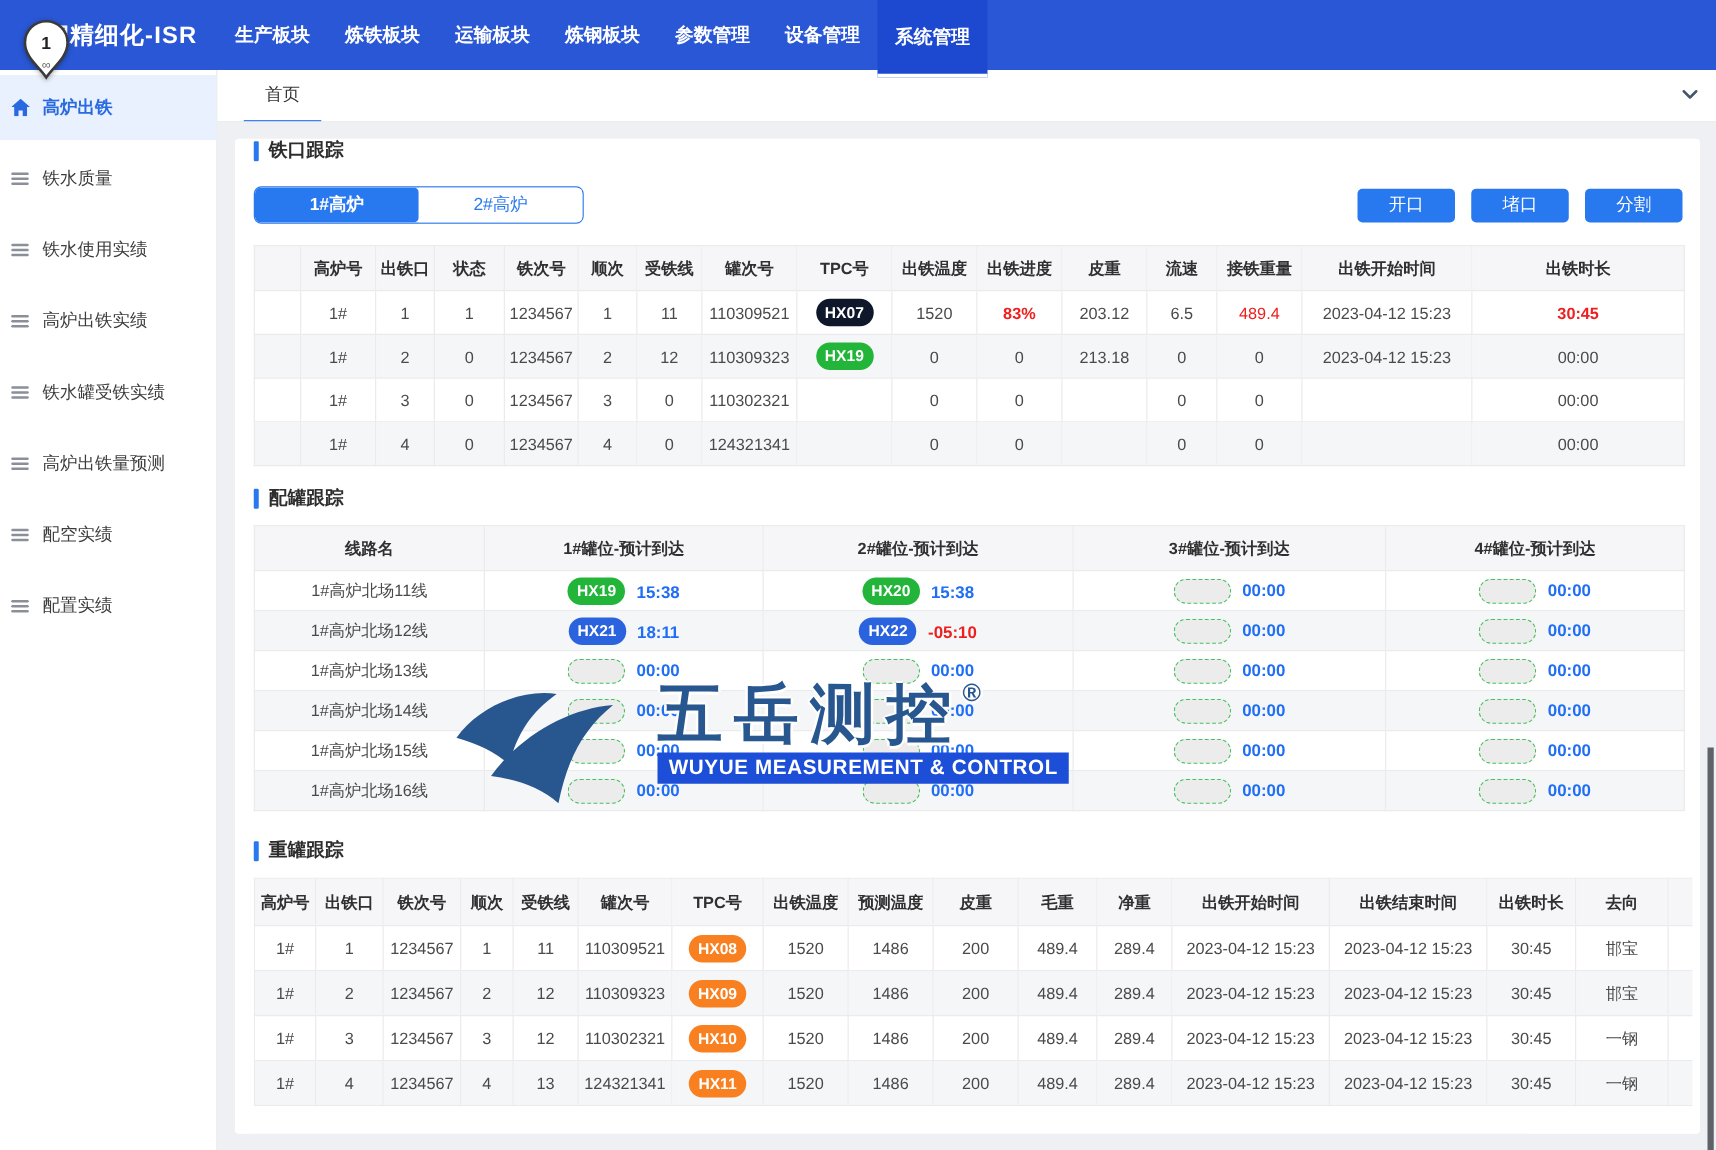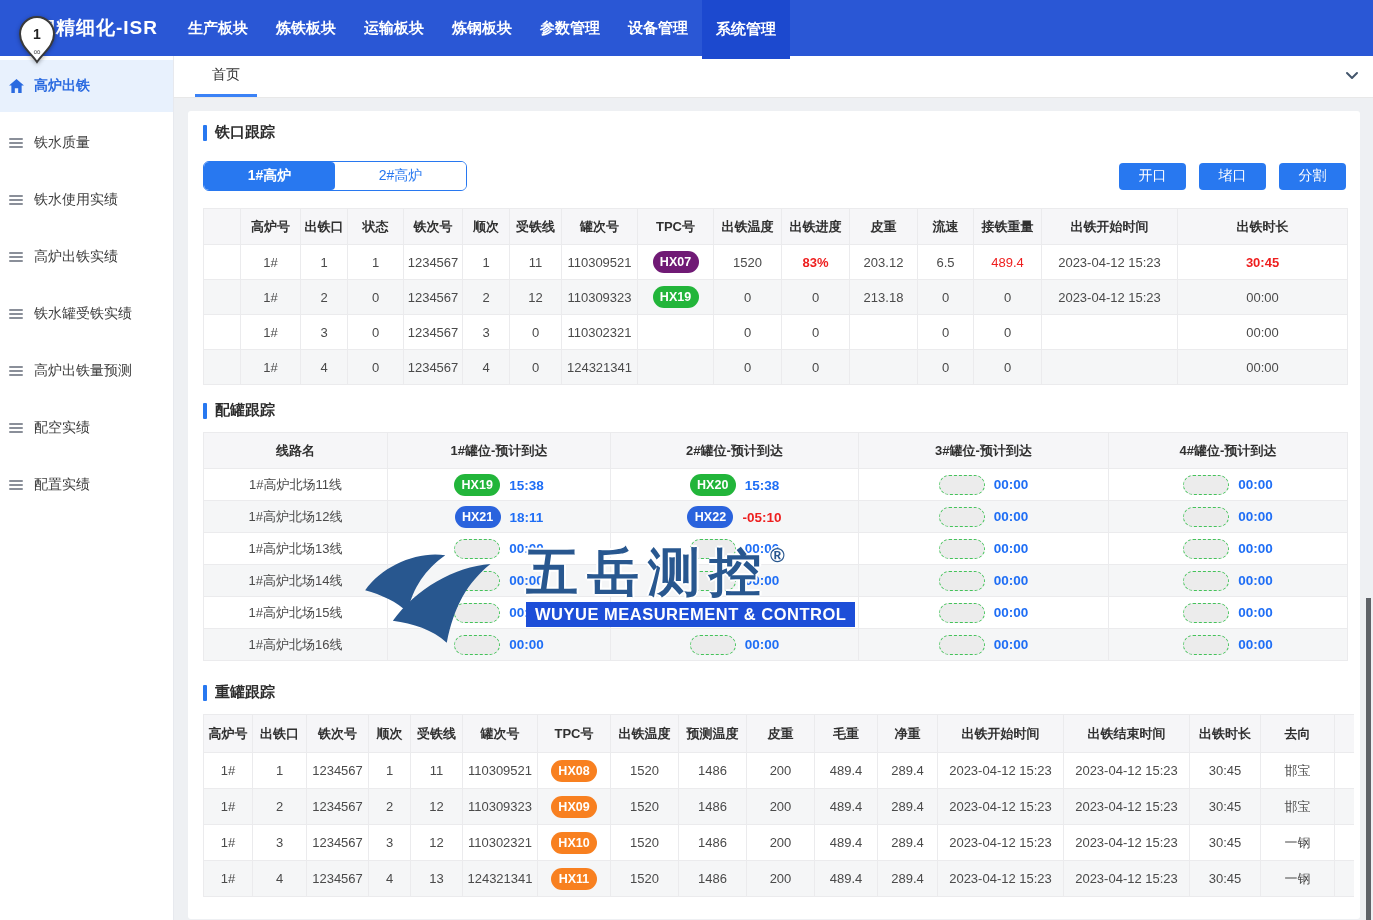--- a/index.html
+++ b/index.html
@@ -20,54 +20,54 @@
   .layout { display:flex; height:864px; }
   .sidebar { width:174px; background:#fff; border-right:1px solid #e7e9ee; flex:none; padding-top:4px; }
   .side-item { height:52px; margin-bottom:5px; display:flex; align-items:center; padding-left:8px; font-size:14px; color:#3c3c3c; cursor:pointer; }
   .side-item .ic { width:16px; height:16px; margin-right:10px; display:inline-flex; align-items:center; justify-content:center; }
   .side-item.active { background:#e8f1fd; color:#2a6ae0; font-weight:600; }
   .list-ic { display:inline-block; width:14px; }
   .list-ic i { display:block; height:2px; background:#8a8f99; margin:2px 0; border-radius:1px; }
 
   .main { flex:1; display:flex; flex-direction:column; min-width:0; }
   .tabbar { height:42px; background:#fff; border-bottom:1px solid #e8e8e8; position:relative; display:flex; align-items:center; padding-left:21px; }
-  .tab { width:62px; text-align:center; font-size:14px; color:#333; height:100%; display:flex; align-items:center; justify-content:center; border-bottom:3px solid #3b82f6; cursor:pointer; }
+  .tab { width:62px; text-align:center; font-size:14px; color:#333; height:100%; display:flex; align-items:center; justify-content:center; border-bottom:1px solid #3b82f6; cursor:pointer; }
   .tab-chevron { position:absolute; right:14px; top:15px; cursor:pointer; }
 
   .content { flex:1; background:#eef0f3; padding:13px 13px 0 14px; overflow:hidden; }
-  .card { background:#fff; border-radius:3px; padding:12px 14px 22px 15px; min-height:795px; position:relative; }
+  .card { background:#fff; border-radius:3px; padding:0 14px 22px 15px; min-height:795px; position:relative; }
 
   
   .sec-title { display:flex; align-items:center; font-size:15px; font-weight:bold; color:#2d2d2d; }
   .sec-title .bar { width:4px; height:16px; background:#2878f0; border-radius:1px; margin-right:8px; }
 
   
   .toolbar { display:flex; align-items:center; margin-top:19px; }
   .bf-toggle { display:inline-flex; border:1px solid #2878f0; border-radius:6px; overflow:hidden; }
   .bf-btn { width:131px; height:28px; line-height:27px; text-align:center; font-size:14px; color:#2878f0; background:#fff; cursor:pointer; }
   .bf-btn.active { background:#2878f0; color:#fff; font-weight:600; border-radius:4px; }
   .toolbar .spacer { flex:1; }
-  .act-btn { width:67px; height:27px; margin-left:13px; background:#2878f0; color:#fff; border:none; border-radius:4px; font-size:14px; cursor:pointer; font-family:inherit; }
+  .act-btn { width:78px; height:27px; margin-left:13px; background:#2878f0; color:#fff; border:none; border-radius:4px; font-size:14px; cursor:pointer; font-family:inherit; }
 
   
   table { border-collapse:collapse; table-layout:fixed; font-size:13px; color:#4a4a4a; }
   th, td { border:1px solid #ebebed; text-align:center; overflow:hidden; white-space:nowrap; }
   thead th { background:#f6f6f8; color:#303030; font-weight:bold; font-size:13px; }
   .t1 { width:1144px; margin-top:17px; }
   .t1 thead th { height:36px; } .t1 td { height:35px; }
   .t2 { width:1144px; margin-top:12px; }
   .t2 thead th { height:36px; } .t2 td { height:32px; }
   .t3-wrap { margin-top:12px; margin-right:-8px; overflow:hidden; }
   .t3 { width:1208px; }
   .t3 thead th { height:38px; } .t3 td { height:36px; }
   tbody tr:nth-child(even) td { background:#f5f6f7; }
   .t2 td.line-cell { color:#4a4a4a; }
 
   .pill { display:inline-block; min-width:46px; padding:0 7px; height:22px; line-height:22px; border-radius:11px; color:#fff; font-size:12.5px; font-weight:bold; }
-  .pill-red { background:#701a75; } .pill-green { background:#22b53a; }
+  .pill-red { background:#0f172a; } .pill-green { background:#22b53a; }
   .pill-blue { background:#2a63dd; } .pill-orange { background:#f88020; }
   .empty-pill { display:inline-block; width:46px; height:20px; border-radius:10px; background:#ececec; border:1.6px dashed #44c35a; vertical-align:middle; }
   .slot-time { margin-left:9px; font-size:13.5px; font-weight:600; color:#1f6ef5; vertical-align:middle; }
   .c-red { color:#ee1f1f !important; }
   .bold { font-weight:bold; }
 
   
   .watermark { position:absolute; left:340px; top:545px; z-index:40; display:flex; pointer-events:none; }
   .wm-text { margin-left:6px; }
   .wm-zh { font-size:52px; font-weight:bold; color:#28578f; letter-spacing:9px; line-height:1.05; white-space:nowrap;

